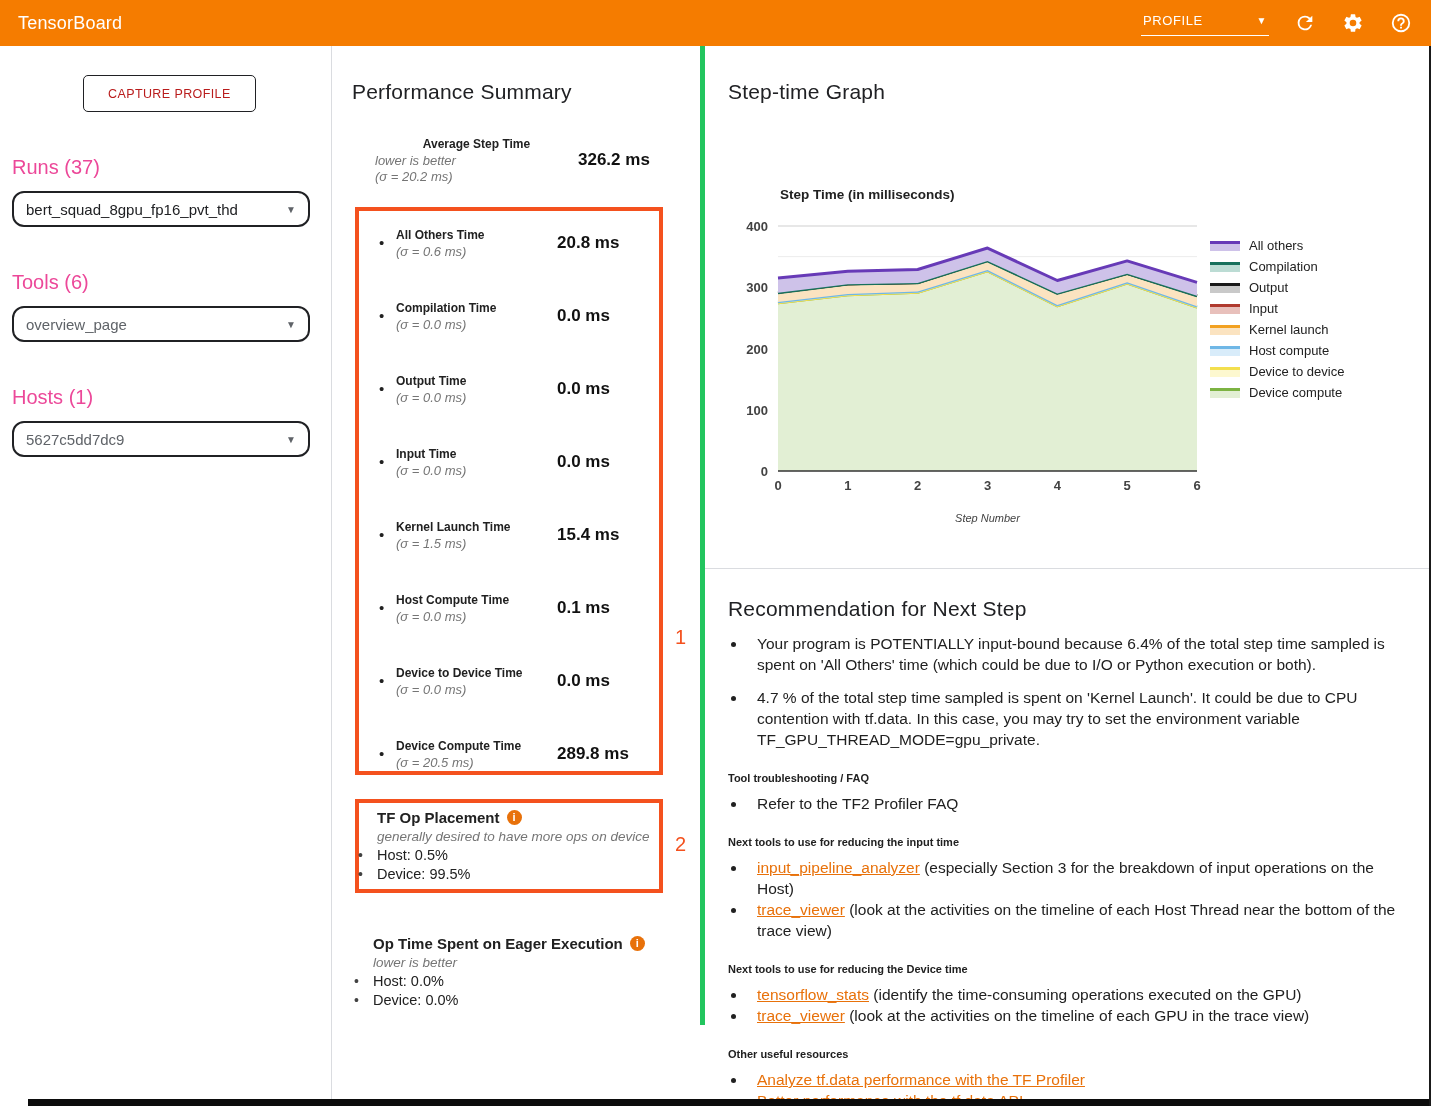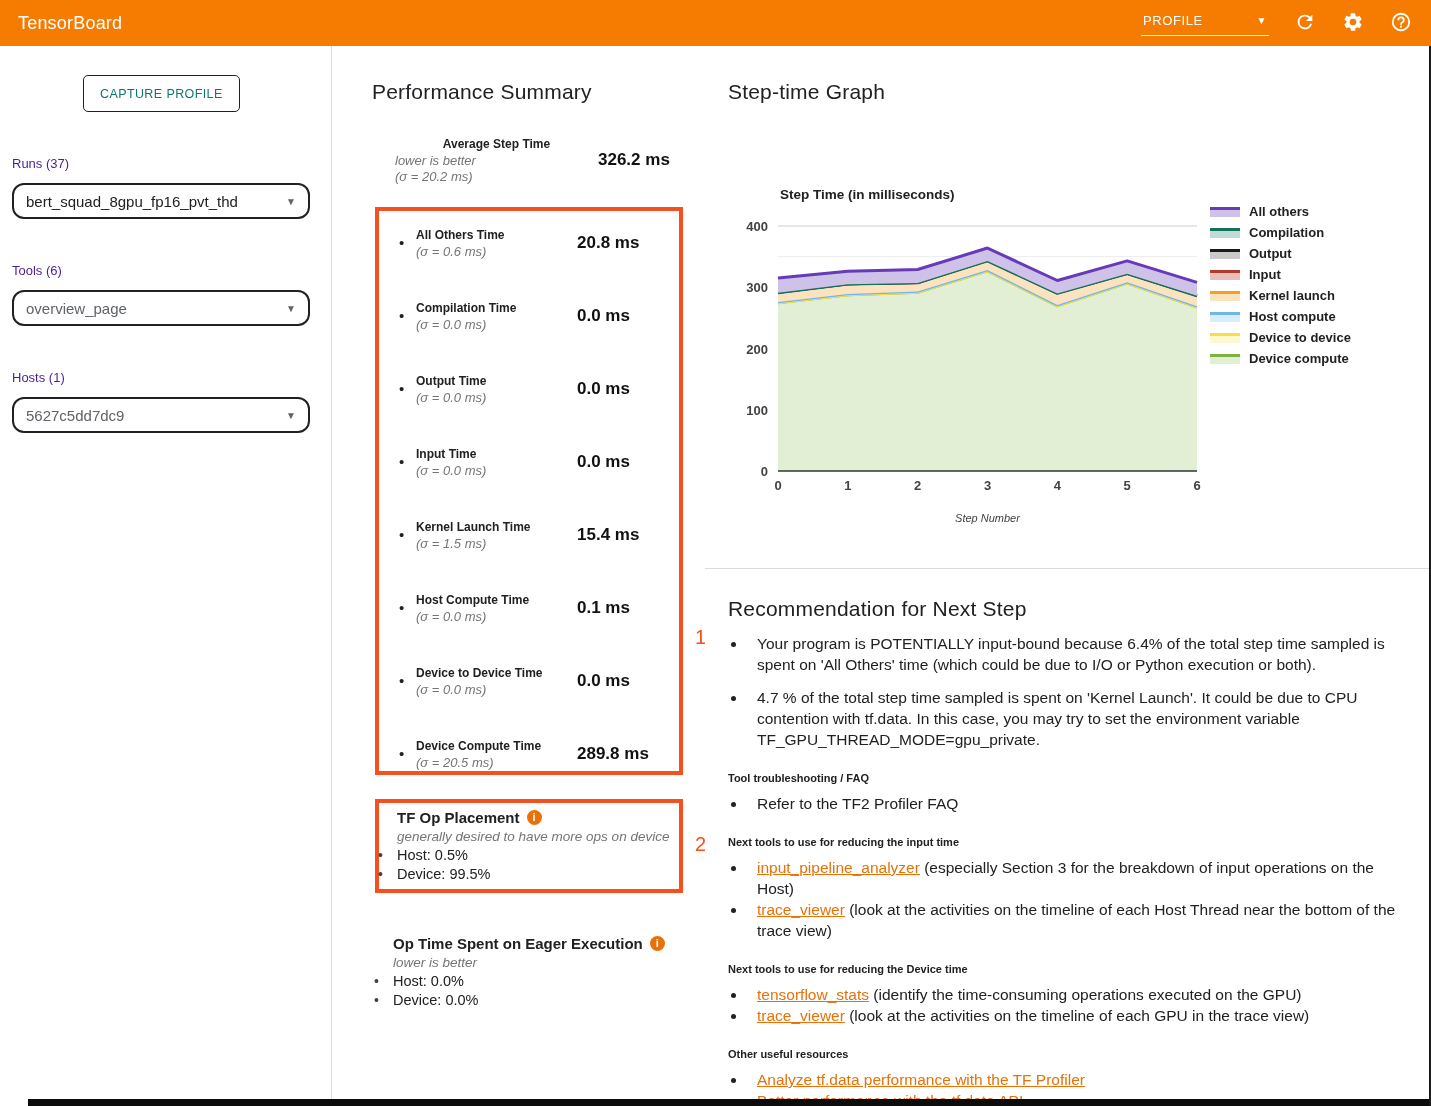--- a/index.html
+++ b/index.html
@@ -7,54 +7,54 @@
   body {
     position:relative; overflow:hidden; background:#fff;
     font-family:"Liberation Sans", sans-serif; color:#212121;
   }
   
   .app-header {
     position:absolute; left:0; top:0; width:1431px; height:46px;
     background:#f57c00; display:flex; align-items:center; padding:0 18px;
   }
   .app-title { color:#fff; font-size:18px; font-weight:500; letter-spacing:.2px; }
-  .header-right { margin-left:auto; display:flex; align-items:flex-start; gap:24px; }
+  .header-right { margin-left:auto; display:flex; align-items:center; gap:24px; }
   .dash-select {
     display:flex; align-items:center; justify-content:space-between;
     width:128px; border-bottom:1px solid #fff; padding:3px 2px 7px 2px;
     color:#fff; font-size:13px; font-weight:500; letter-spacing:.6px; cursor:pointer;
   }
   .dash-caret { font-size:10px; margin-left:8px; }
   .hicon { width:24px; height:24px; display:flex; align-items:center; justify-content:center;
     background:none; border:none; cursor:pointer; }
   .hicon svg { width:22px; height:22px; fill:#fff; }
   
   .sidebar {
     position:absolute; left:0; top:46px; width:332px; height:1060px;
     background:#fff; border-right:1px solid #dadce0;
   }
   .capture-btn {
-    display:block; margin:29px 0 0 83px; padding:0 16px; height:37px;
+    display:block; margin:29px 0 0 83px; padding:0 24px; height:37px;
     background:#fff; border:1px solid #202124; border-radius:5px;
     font-family:"Liberation Sans", sans-serif;
-    font-size:12.5px; font-weight:500; letter-spacing:.4px; color:#0f766e; cursor:pointer;
-  }
-  .field-label { margin:44px 0 0 12px; font-size:13px; font-weight:500; color:#4c1d95; }
+    font-size:12.5px; font-weight:500; letter-spacing:.4px; color:#b91c1c; cursor:pointer;
+  }
+  .field-label { margin:44px 0 0 12px; font-size:20px; font-weight:500; color:#ec4899; }
   .select-box {
     margin:12px 0 0 12px; width:298px; height:36px; border:2px solid #202124;
     border-radius:12px; display:flex; align-items:center; padding:0 12px;
     font-size:15px; cursor:pointer; background:#fff;
   }
   .select-box .val { flex:1; overflow:hidden; white-space:nowrap; }
   .select-caret { color:#5f6368; font-size:10px; }
   .c-dark { color:#202124; } .c-gray { color:#5f6368; }
   
   .middle {
-    position:absolute; left:352px; top:46px; width:373px; height:979px;
-    border-right:1px solid #22c55e; background:#fff; overflow:hidden;
+    position:absolute; left:332px; top:46px; width:373px; height:979px;
+    border-right:5px solid #22c55e; background:#fff; overflow:hidden;
   }
   .sec-title { margin:34px 0 0 20px; font-size:21px; font-weight:500; color:#202124; letter-spacing:.2px; }
   .avg-row { margin:31px 0 0 43px; display:flex; align-items:center; }
   .avg-left { width:203px; }
   .m-label { font-size:12px; font-weight:700; color:#212121; line-height:18px;text-align:center; }
   .m-sub   { font-size:13px; font-style:italic; color:#757575; line-height:16px; }
   .m-value { font-size:17px; font-weight:700; color:#111; white-space:nowrap; }
   .redbox {
     position:relative; margin-left:23px; width:308px;
     border:4px solid #f4511e;
@@ -83,21 +83,21 @@
   .box3 { margin-top:26px; }
   
   .rightcol { position:absolute; left:705px; top:46px; width:726px; height:1060px; background:#fff; }
   .chart-card { position:relative; height:489px; border-bottom:1px solid #dadce0; }
   .chart-card .sec-title { margin-left:23px; }
   .chart-axis-title { position:absolute; left:75px; top:107px; font-size:13.5px; font-weight:700; color:#212121; }
   #chart-svg { position:absolute; left:35px; top:128px; }
   .tick { font-family:"Liberation Sans", sans-serif; font-size:13px; font-weight:700; fill:#424242; }
   .x-axis-label { position:absolute; left:73px; top:432px; width:419px; text-align:center;
     font-size:11px; font-style:italic; color:#424242; }
-  .legend { position:absolute; left:505px; top:125px;font-weight:bold; }
+  .legend { position:absolute; left:505px; top:159px; }
   .legend-item { display:flex; align-items:center; margin-bottom:8px; height:13px; }
   .legend-swatch { width:30px; height:10px; margin-right:9px; }
   .legend-label { font-size:13px; color:#212121; line-height:13px; }
   
   .reco { padding:28px 16px 0 23px; }
   .reco-body { margin-top:12px; }
   .reco li { margin-left:19px; padding-left:10px; margin-bottom:12px;
     font-size:15.5px; line-height:21px; color:#212121; max-width:660px; }
   .reco h3 { font-size:11px; font-weight:700; color:#212121; margin:18px 0 4px 0; line-height:21px; }
   .reco ul { list-style:disc; }

